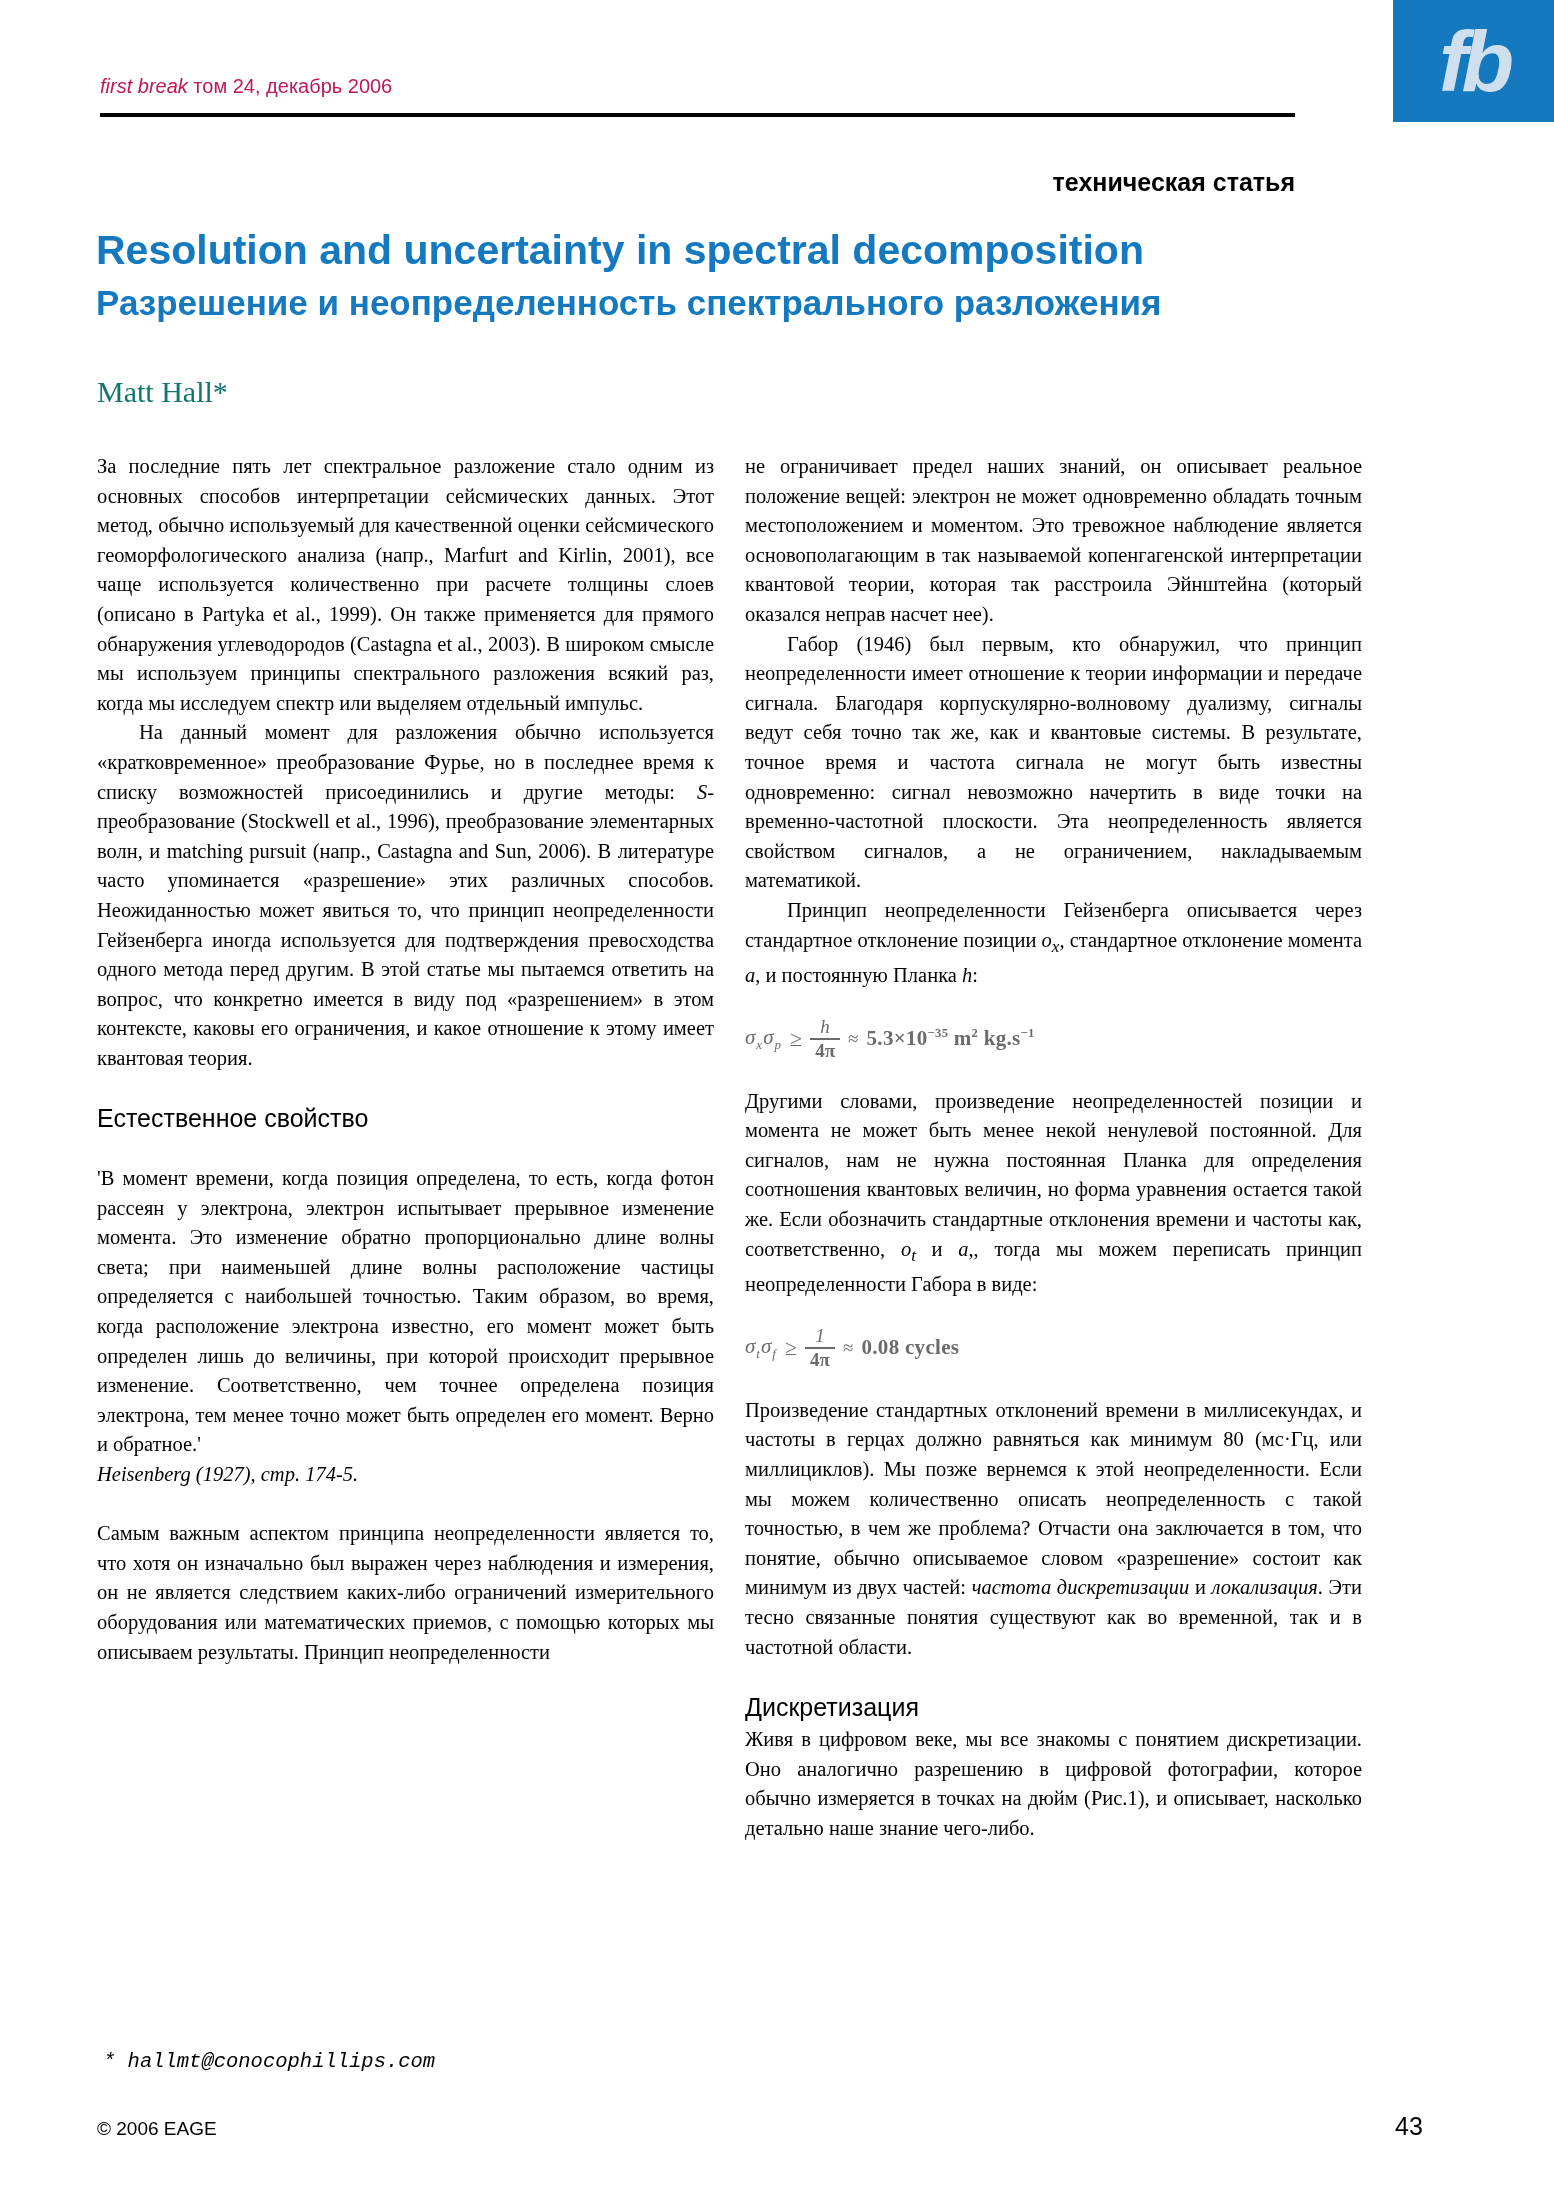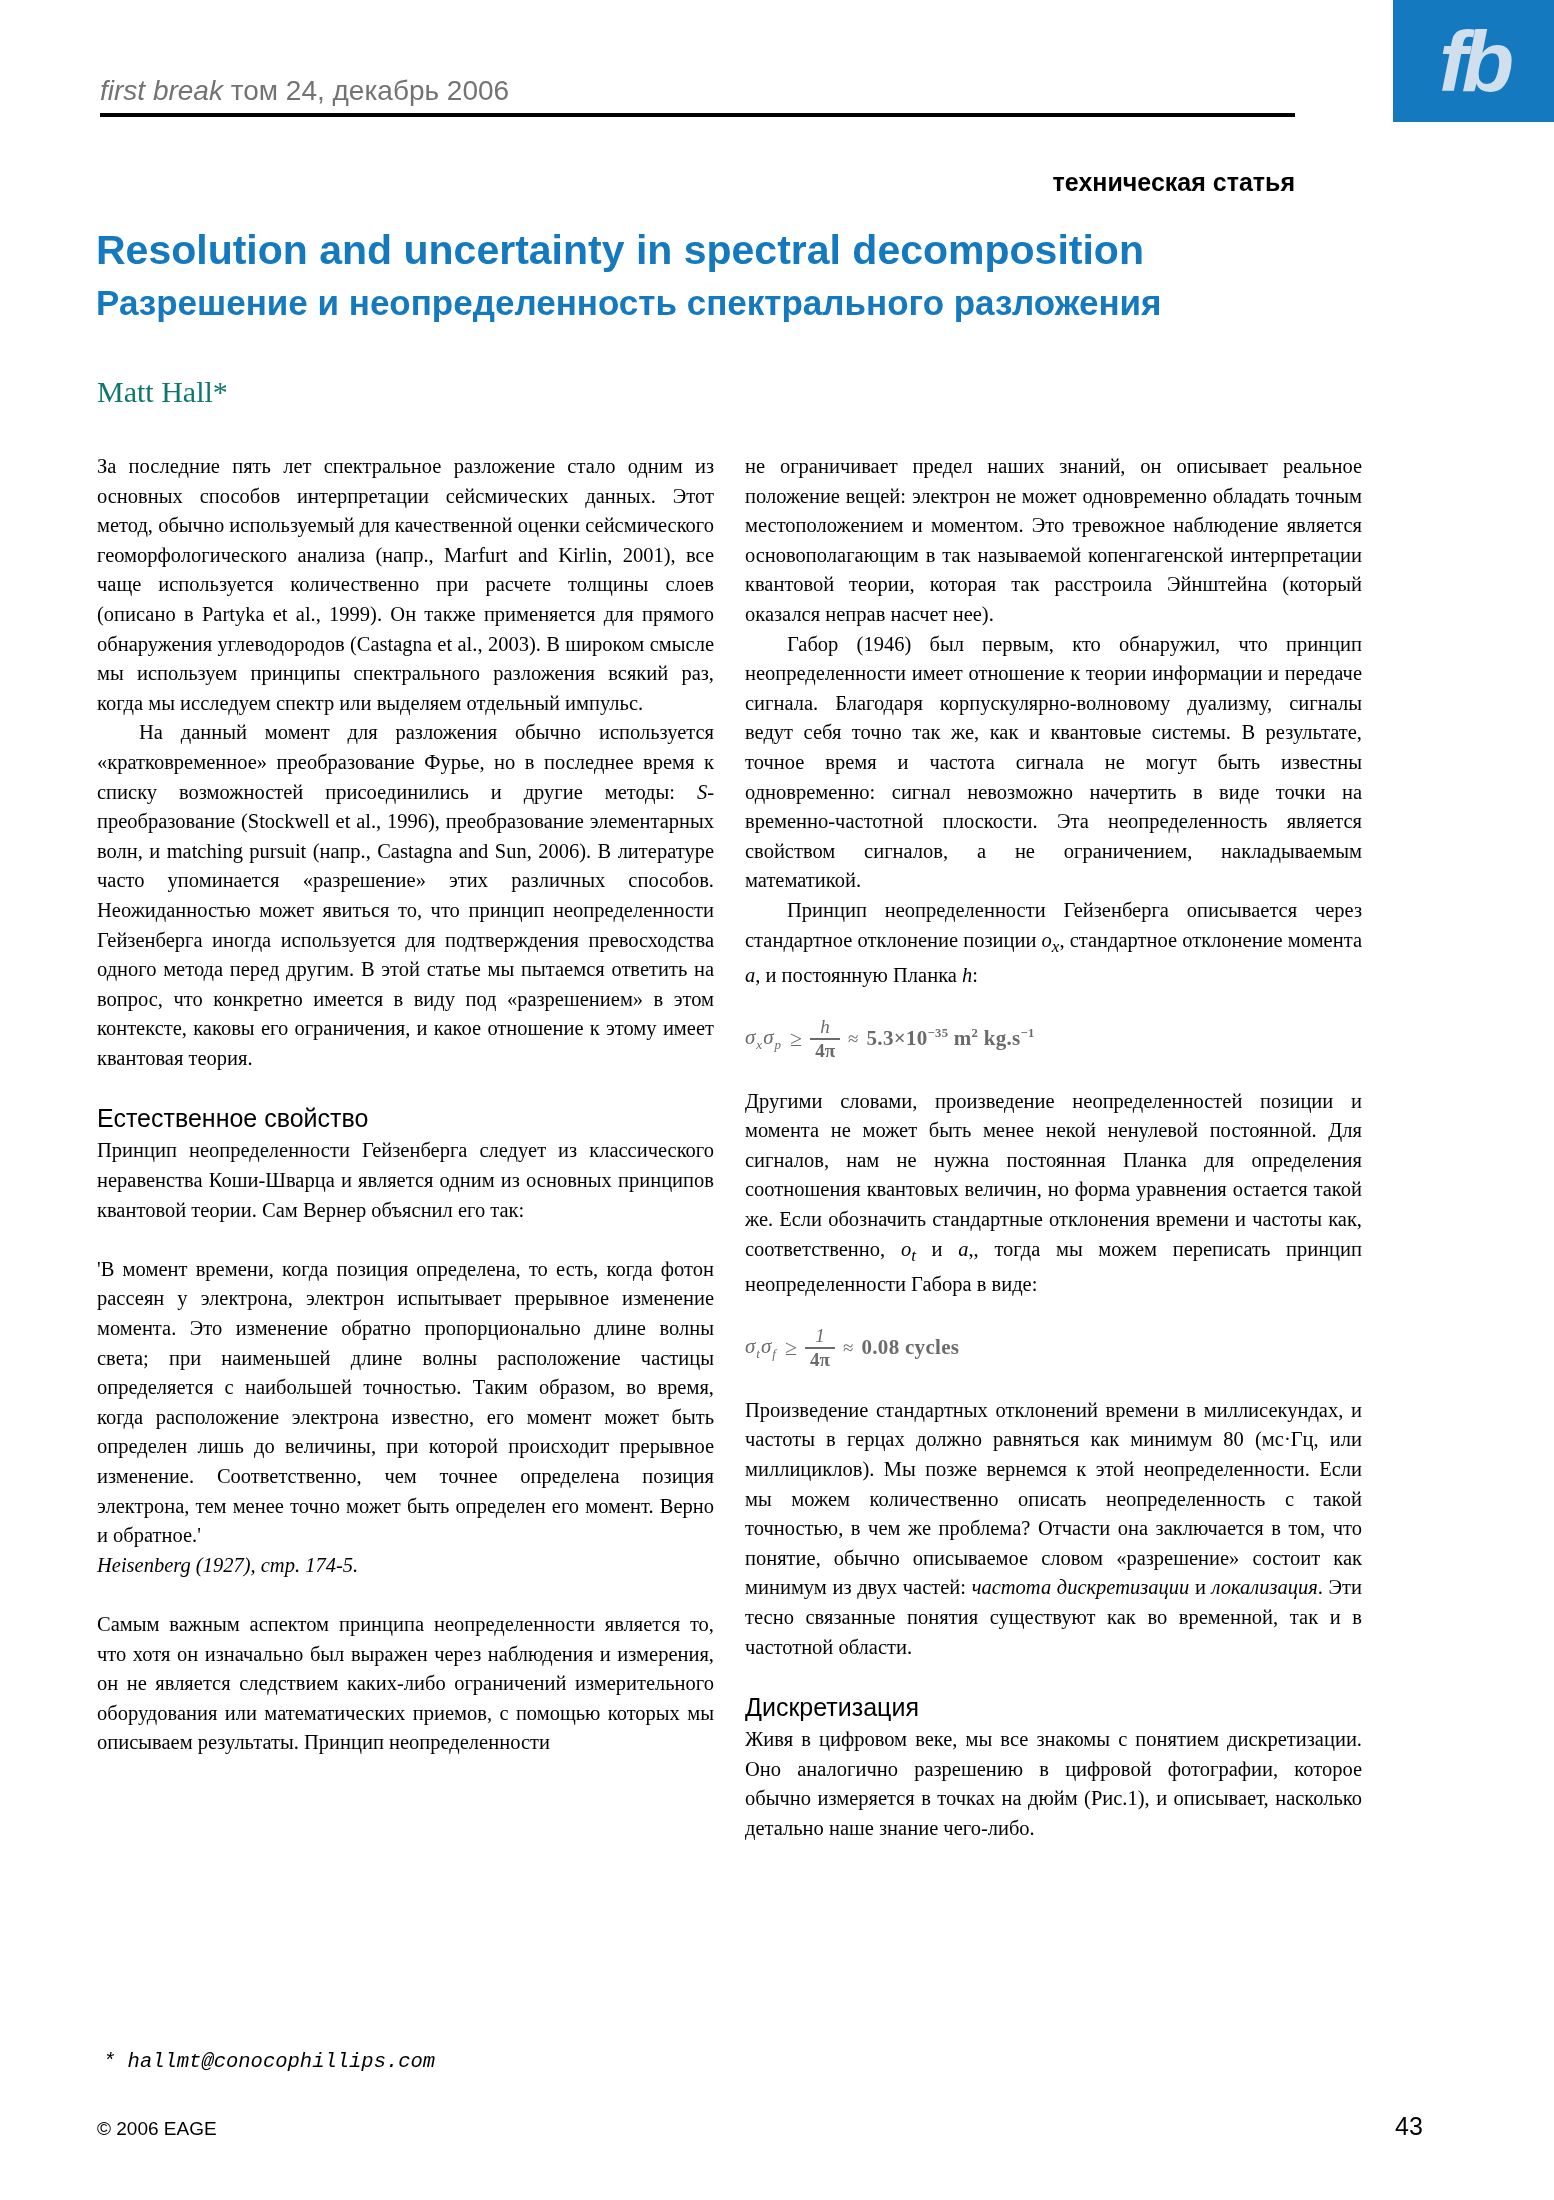--- a/index.html
+++ b/index.html
@@ -39,22 +39,22 @@
     color: #cfdfee;
     letter-spacing: -6px;
   }
 
   
   .runhead {
     position: absolute;
     left: 100px;
     top: 75px;
     font-family: "Liberation Sans", sans-serif;
-    font-size: 28px;
-    color: #737373;
+    font-size: 20px;
+    color: #be185d;
     white-space: nowrap;
   }
   .runhead .fb {
     font-style: italic;
   }
   .rule {
     position: absolute;
     left: 100px;
     top: 113px;
     width: 1195px;
@@ -212,21 +212,20 @@
 <div class="author">Matt Hall*</div>
 
 <div class="col col-left">
 
   <p>За последние пять лет спектральное разложение стало одним из основных способов интерпретации сейсмических данных. Этот метод, обычно используемый для качественной оценки сейсмического геоморфологического анализа (напр., Marfurt and Kirlin, 2001), все чаще используется количественно при расчете толщины слоев (описано в Partyka et al., 1999). Он также применяется для прямого обнаружения углеводородов (Castagna et al., 2003). В широком смысле мы используем принципы спектрального разложения всякий раз, когда мы исследуем спектр или выделяем отдельный импульс.</p>
 
   <p class="indent"><span>На данный момент для разложения обычно используется «кратковременное» преобразование Фурье, но в последнее время к списку возможностей присоединились и другие методы: </span><em>S</em><span>-преобразование (Stockwell et al., 1996), преобразование элементарных волн, и matching pursuit (напр., Castagna and Sun, 2006). В литературе часто упоминается «разрешение» этих различных способов. Неожиданностью может явиться то, что принцип неопределенности Гейзенберга иногда используется для подтверждения превосходства одного метода перед другим. В этой статье мы пытаемся ответить на вопрос, что конкретно имеется в виду под «разрешением» в этом контексте, каковы его ограничения, и какое отношение к этому имеет квантовая теория.</span></p>
 
   <h2 class="section">Естественное свойство</h2>
 
-  <p>Принцип неопределенности Гейзенберга следует из классического неравенства Коши-Шварца и является одним из основных принципов квантовой теории. Сам Вернер объяснил его так:</p>
 
   <p class="quote-open">'В момент времени, когда позиция определена, то есть, когда фотон рассеян у электрона, электрон испытывает прерывное изменение момента. Это изменение обратно пропорционально длине волны света; при наименьшей длине волны расположение частицы определяется с наибольшей точностью. Таким образом, во время, когда расположение электрона известно, его момент может быть определен лишь до величины, при которой происходит прерывное изменение. Соответственно, чем точнее определена позиция электрона, тем менее точно может быть определен его момент. Верно и обратное.'</p>
 
   <p class="italic">Heisenberg (1927), стр. 174-5.</p>
 
   <p class="gap-before">Самым важным аспектом принципа неопределенности является то, что хотя он изначально был выражен через наблюдения и измерения, он не является следствием каких-либо ограничений измерительного оборудования или математических приемов, с помощью которых мы описываем результаты. Принцип неопределенности</p>
 </div>
 
 <div class="col col-right">
 

